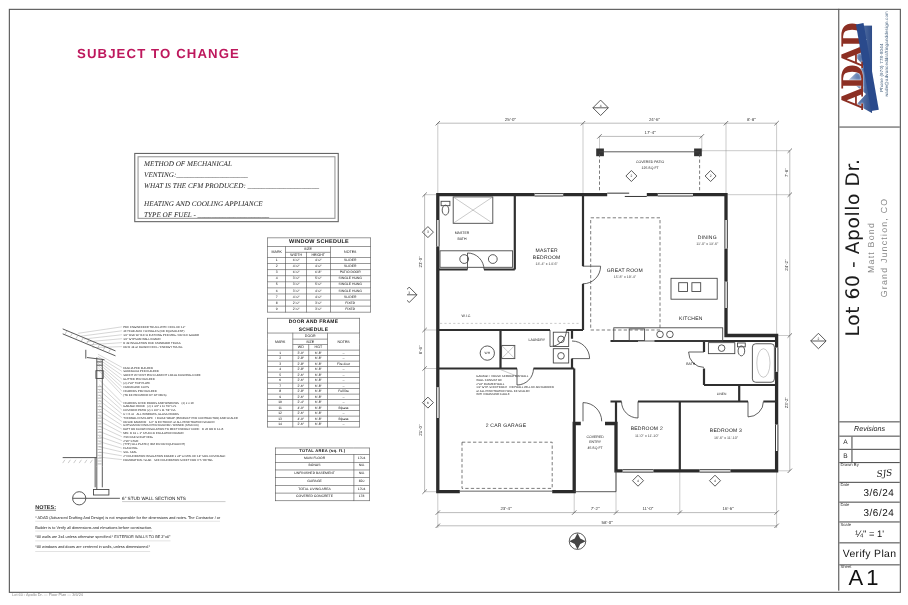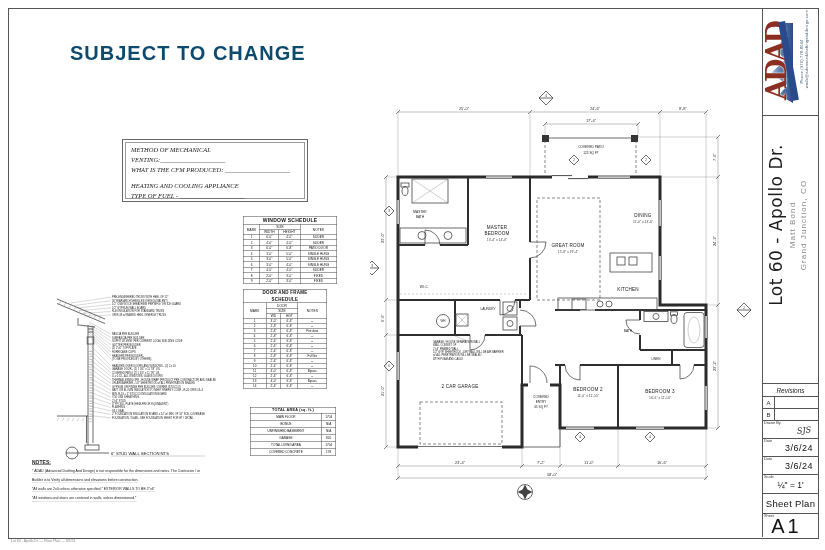--- a/index.html
+++ b/index.html
@@ -1,20 +1,20 @@
 <!DOCTYPE html>
 <html><head>
 <meta charset="utf-8">
 <style>
   html,body{margin:0;padding:0;background:#fff;width:825px;height:550px;overflow:hidden;
     font-family:"Liberation Sans",sans-serif;}
   .sheet{position:absolute;left:0;top:0;width:825px;height:550px;background:#fff;}
   .border-outer{position:absolute;left:8px;top:8px;width:809px;height:529px;border:1px solid #555;}
 
-  .stamp{position:absolute;left:70px;top:42px;font-size:20px;font-weight:bold;letter-spacing:1px;color:#0c4a6e;}
+  .stamp{position:absolute;left:70px;top:42px;font-size:12px;font-weight:bold;letter-spacing:1px;color:#be185d;}
 
   
   .mech-box{position:absolute;left:122px;top:139px;width:184px;height:61px;border:1px solid #666;}
   .mech-box:before{content:"";position:absolute;left:2px;top:2px;right:2px;bottom:2px;border:1px solid #999;}
   .mech-lines{position:absolute;left:8px;top:5px;right:4px;font-family:"Liberation Serif",serif;
     font-style:italic;font-size:6.5px;line-height:1.55;color:#222;}
   .mech-line.blank{height:6px;}
 
   
   .sched{position:absolute;transform:scale(.5);transform-origin:0 0;border-collapse:collapse;background:#fff;}
@@ -660,20 +660,20 @@
         <div class="val">3/6/24</div>
       </div>
       <div class="tb-row tb-date">
         <div class="microlbl">Date</div>
         <div class="val">3/6/24</div>
       </div>
       <div class="tb-row tb-scale">
         <div class="microlbl">Scale</div>
         <div class="val">¼" = 1'</div>
       </div>
-      <div class="tb-row tb-plan">Sheet Plan</div>
+      <div class="tb-row tb-plan">Verify Plan</div>
       <div class="tb-row tb-sheet">
         <div class="microlbl">Sheet</div>
         <div class="val">A1</div>
       </div>
     </div>
   </div>
 </div>
 
 </body></html>

